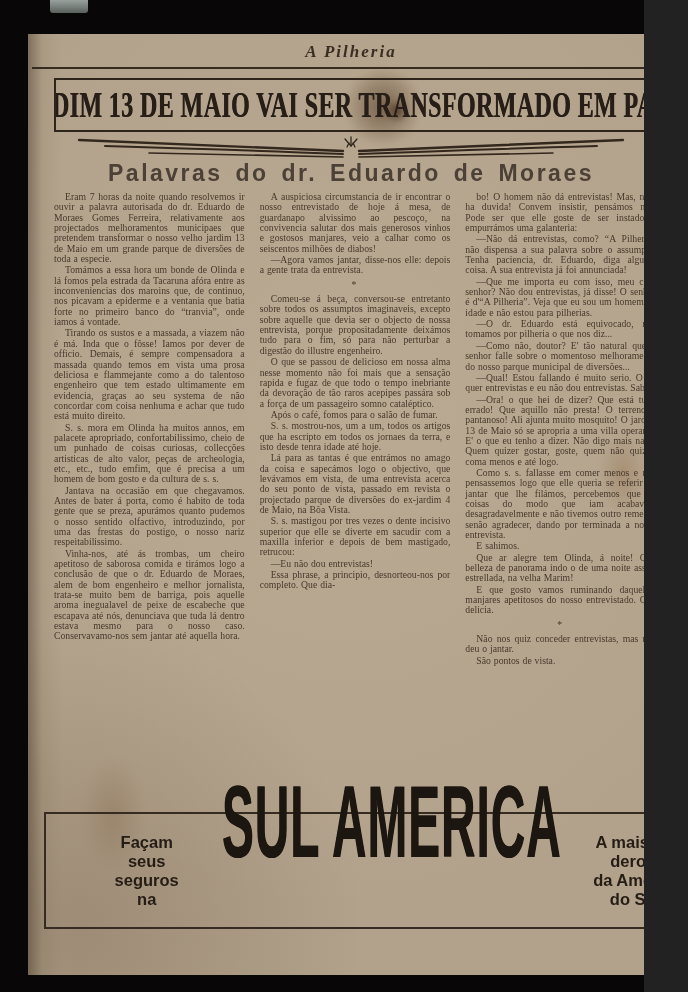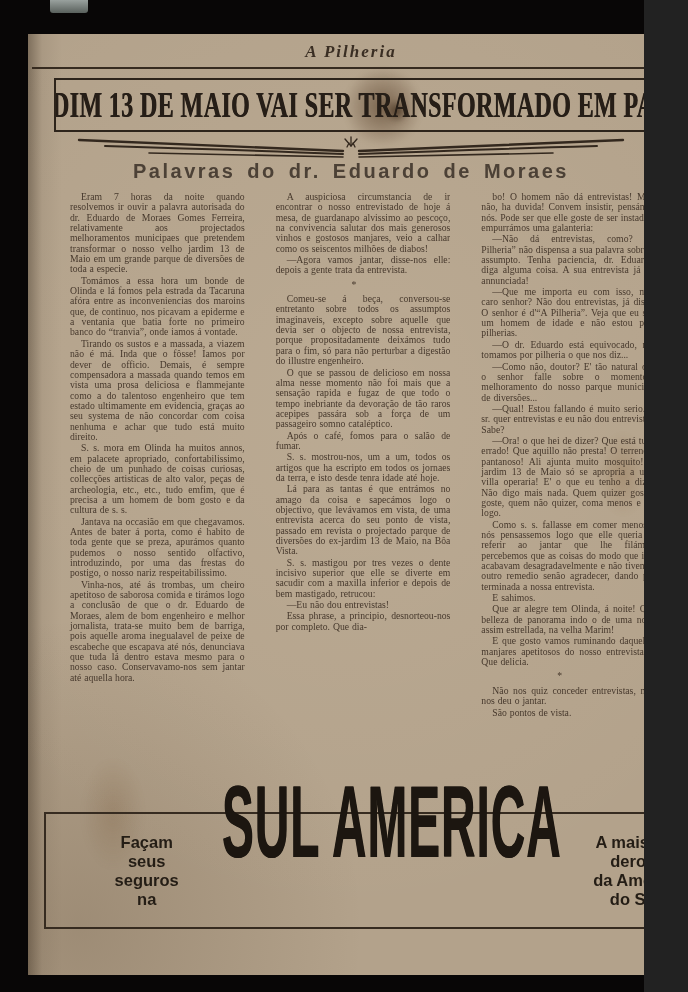--- a/index.html
+++ b/index.html
@@ -34,28 +34,28 @@
     font-style:italic; font-weight:bold; font-size:17px; letter-spacing:2px; color:#3a2e23;}
   .rule{position:absolute; background:var(--rule); height:2px;}
   .rule-top{left:4px; right:10px; top:33px;}
   .headline-box{position:absolute; left:26px; top:44px; width:596px; height:54px;
     border:2.5px solid #2d241b; display:flex; align-items:center; justify-content:center; overflow:hidden;}
   .headline{font-family:"Liberation Serif", serif; font-weight:bold; font-size:30px;
     color:var(--ink-dark); white-space:nowrap; transform:scale(.80,1.22); letter-spacing:.5px;
     text-shadow:.6px 0 0 var(--ink-dark);}
   .flourish{position:absolute; left:43px; top:100px; width:560px; height:30px;}
   .subtitle{position:absolute; top:126px; left:0; right:0; text-align:center;
-    font-family:"Liberation Sans", sans-serif; font-weight:bold; font-size:20px;
+    font-family:"Liberation Sans", sans-serif; font-weight:bold; font-size:23px;
     letter-spacing:2.5px; color:#4c4136; word-spacing:4px;}
 
   .body-cols{position:absolute; left:26px; top:158px; width:602px; height:616px;
     display:flex; gap:15px; overflow:hidden;}
   .col{width:191px; height:100%; overflow:hidden; color:var(--ink);
     font-size:9.7px; line-height:10.35px; text-align:justify;}
-  .col p{text-indent:11px; margin:0 0 1px 16px; word-spacing:.5px;}
+  .col p{text-indent:11px; margin:0 0 1px 0; word-spacing:.5px;}
   .col p.dialogue{text-indent:11px;}
   .col p.sep{text-align:center; text-indent:0; margin:4px 0; letter-spacing:2px;}
 
   .rule-ad-top{left:16px; right:16px; top:778px;}
   .ad-left-border{position:absolute; left:16px; top:778px; width:2px; height:117px; background:var(--rule);}
   .ad{position:absolute; left:18px; top:782px; width:612px; height:110px;
     display:flex; align-items:center;margin-left:40px;}
   .ad-side{width:132px; text-align:center; font-family:"Liberation Sans", sans-serif;
     font-weight:bold; color:#241d15; font-size:16.5px; line-height:19px;}
   .ad-brand-wrap{flex:1; display:flex; justify-content:center; height:100%;}
@@ -113,21 +113,21 @@
           <p>Vinha-nos, até ás trombas, um cheiro apetitoso de saborosa comida e tirámos logo a conclusão de que o dr. Eduardo de Moraes, alem de bom engenheiro e melhor jornalista, trata-se muito bem de barriga, pois aquelle aroma inegualavel de peixe de escabeche que escapava até nós, denunciava que tuda lá dentro estava mesmo para o nosso caso. Conservavamo-nos sem jantar até aquella hora.</p>
         </div>
       <div class="col">
           <p>A auspiciosa circumstancia de ir encontrar o nosso entrevistado de hoje á mesa, de guardanapo alvissimo ao pescoço, na convivencia salutar dos mais generosos vinhos e gostosos manjares, veio a calhar como os seiscentos milhões de diabos!</p>
           <p class="dialogue">—Agora vamos jantar, disse-nos elle: depois a gente trata da entrevista.</p>
           <p class="sep">*</p>
           <p>Comeu-se á beça, conversou-se entretanto sobre todos os assumptos imaginaveis, excepto sobre aquelle que devia ser o objecto de nossa entrevista, porque propositadamente deixámos tudo para o fim, só para não perturbar a digestão do illustre engenheiro.</p>
           <p>O que se passou de delicioso em nossa alma nesse momento não foi mais que a sensação rapida e fugaz de que todo o tempo inebriante da devoração de tão raros acepipes passára sob a força de um passageiro somno cataléptico.</p>
           <p>Após o café, fomos para o salão de fumar.</p>
           <p>S. s. mostrou-nos, um a um, todos os artigos que ha escripto em todos os jornaes da terra, e isto desde tenra idade até hoje.</p>
-          <p>Lá para as tantas é que entrámos no amago da coisa e sapecámos logo o objectivo, que levávamos em vista, de uma entrevista acerca do seu ponto de vista, passado em revista o projectado parque de diversões do ex-jardim 13 de Maio, na Bôa Vista.</p>
+          <p>Lá para as tantas é que entrámos no amago da coisa e sapecámos logo o objectivo, que levávamos em vista, de uma entrevista acerca do seu ponto de vista, passado em revista o projectado parque de diversões do ex-jardim 4 de Maio, na Bôa Vista.</p>
           <p>S. s. mastigou por tres vezes o dente incisivo superior que elle se diverte em sacudir com a maxilla inferior e depois de bem mastigado, retrucou:</p>
           <p class="dialogue">—Eu não dou entrevistas!</p>
           <p>Essa phrase, a principio, desnorteou-nos por completo.  Que dia-</p>
         </div>
       <div class="col">
           <p>bo! O homem não dá entrevistas! Mas, não, ha duvida! Convem insistir, pensámos nós. Pode ser que elle goste de ser instado e empurrámos uma galanteria:</p>
           <p class="dialogue">—Não dá entrevistas, como? “A Pilheria” não dispensa a sua palavra sobre o assumpto. Tenha paciencia, dr. Eduardo, diga alguma coisa. A sua entrevista já foi annunciada!</p>
           <p class="dialogue">—Que me importa eu com isso, meu caro senhor? Não dou entrevistas, já disse! O senhor é d'“A Pilheria”. Veja que eu sou um homem de idade e não estou para pilherias.</p>
           <p class="dialogue">—O dr. Eduardo está equivocado, nós tomamos por pilheria o que nos diz...</p>
           <p class="dialogue">—Como não, doutor? E' tão natural que o senhor falle sobre o momentoso melhoramento do nosso parque municipal de diversões...</p>

